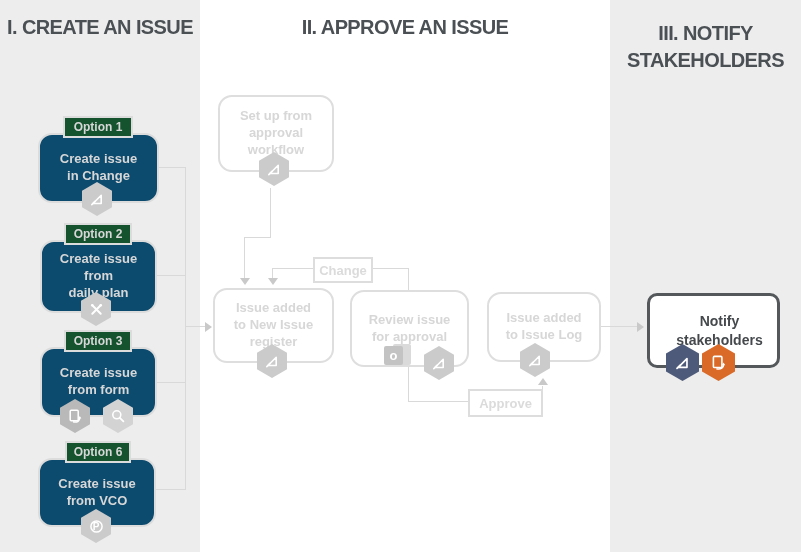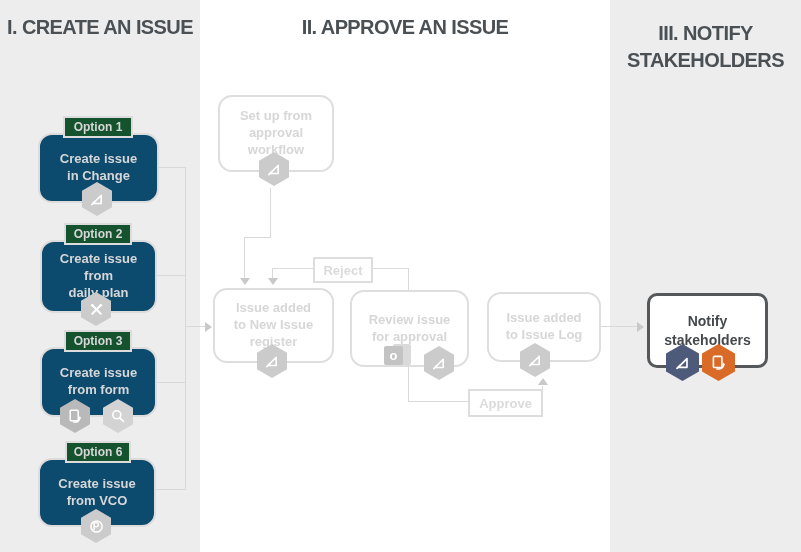--- a/index.html
+++ b/index.html
@@ -14,21 +14,21 @@
     color:#4A5054;letter-spacing:-0.6px;line-height:1.35;
   }
   .node{
     position:absolute;border:2px solid #DCDCDC;border-radius:14px;background:#0c4a6e;
     display:flex;align-items:center;justify-content:center;text-align:center;
     font-weight:bold;font-size:13px;line-height:1.3;color:#D7D7D7;z-index:2;
   }
   .node.onwhite{background:#FFFFFF;border-color:#DEDEDE;}
   .node.strong{
     border:3px solid #54585B;border-radius:10px;background:#FFFFFF;
-    color:#45494C;font-size:14px;
+    color:#45494C;font-size:14px;padding-left:12px;
   }
   .node .ln{display:block;}
   .tag{
     position:absolute;border:2px solid #DCDCDC;background:#14532d;z-index:3;
     font-weight:bold;font-size:12px;color:#D7D7D7;
     display:flex;align-items:center;justify-content:center;
   }
   .edge-label{
     position:absolute;border:2px solid #DDDDDD;background:#FFFFFF;z-index:3;
     font-weight:bold;font-size:13px;color:#DBDBDB;
@@ -87,21 +87,21 @@
   <div class="arrow down" style="left:268px;top:278px;"></div>
 
   <div class="line" style="left:408px;top:363px;width:1px;height:39px;"></div>
   <div class="line" style="left:408px;top:401px;width:135px;height:1px;"></div>
   <div class="line" style="left:542px;top:386px;width:1px;height:16px;"></div>
   <div class="arrow up" style="left:538px;top:378px;"></div>
 
   <div class="line" style="left:597px;top:326px;width:42px;height:1px;"></div>
   <div class="arrow right" style="left:637px;top:322px;"></div>
 
-  <div class="edge-label" style="left:313px;top:257px;width:56px;height:22px;">Reject</div>
+  <div class="edge-label" style="left:313px;top:257px;width:56px;height:22px;">Change</div>
   <div class="edge-label" style="left:468px;top:389px;width:71px;height:24px;">Approve</div>
 
   <div class="node" style="left:38px;top:133px;width:117px;height:66px;">
     <div>
       <span class="ln">Create issue</span>
       <span class="ln">in Change</span>
     </div>
   </div>
   <div class="tag" style="left:63px;top:116px;width:66px;height:18px;">Option 1</div>
   <div class="hex" style="left:82px;top:182px;">

